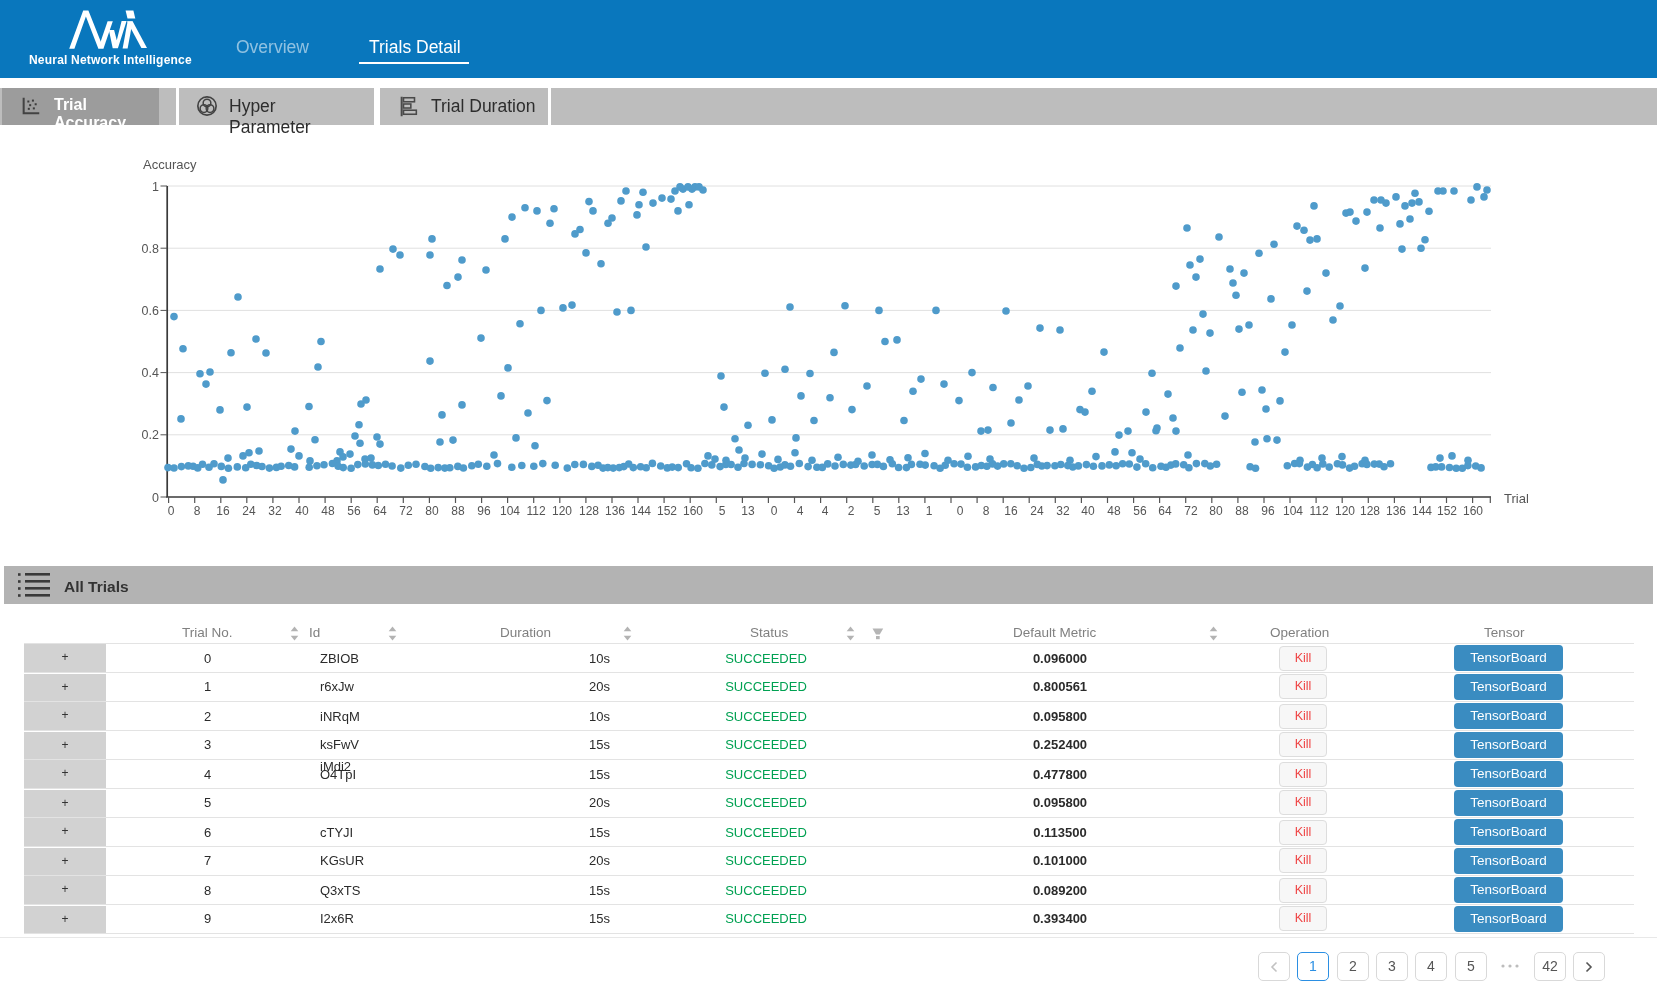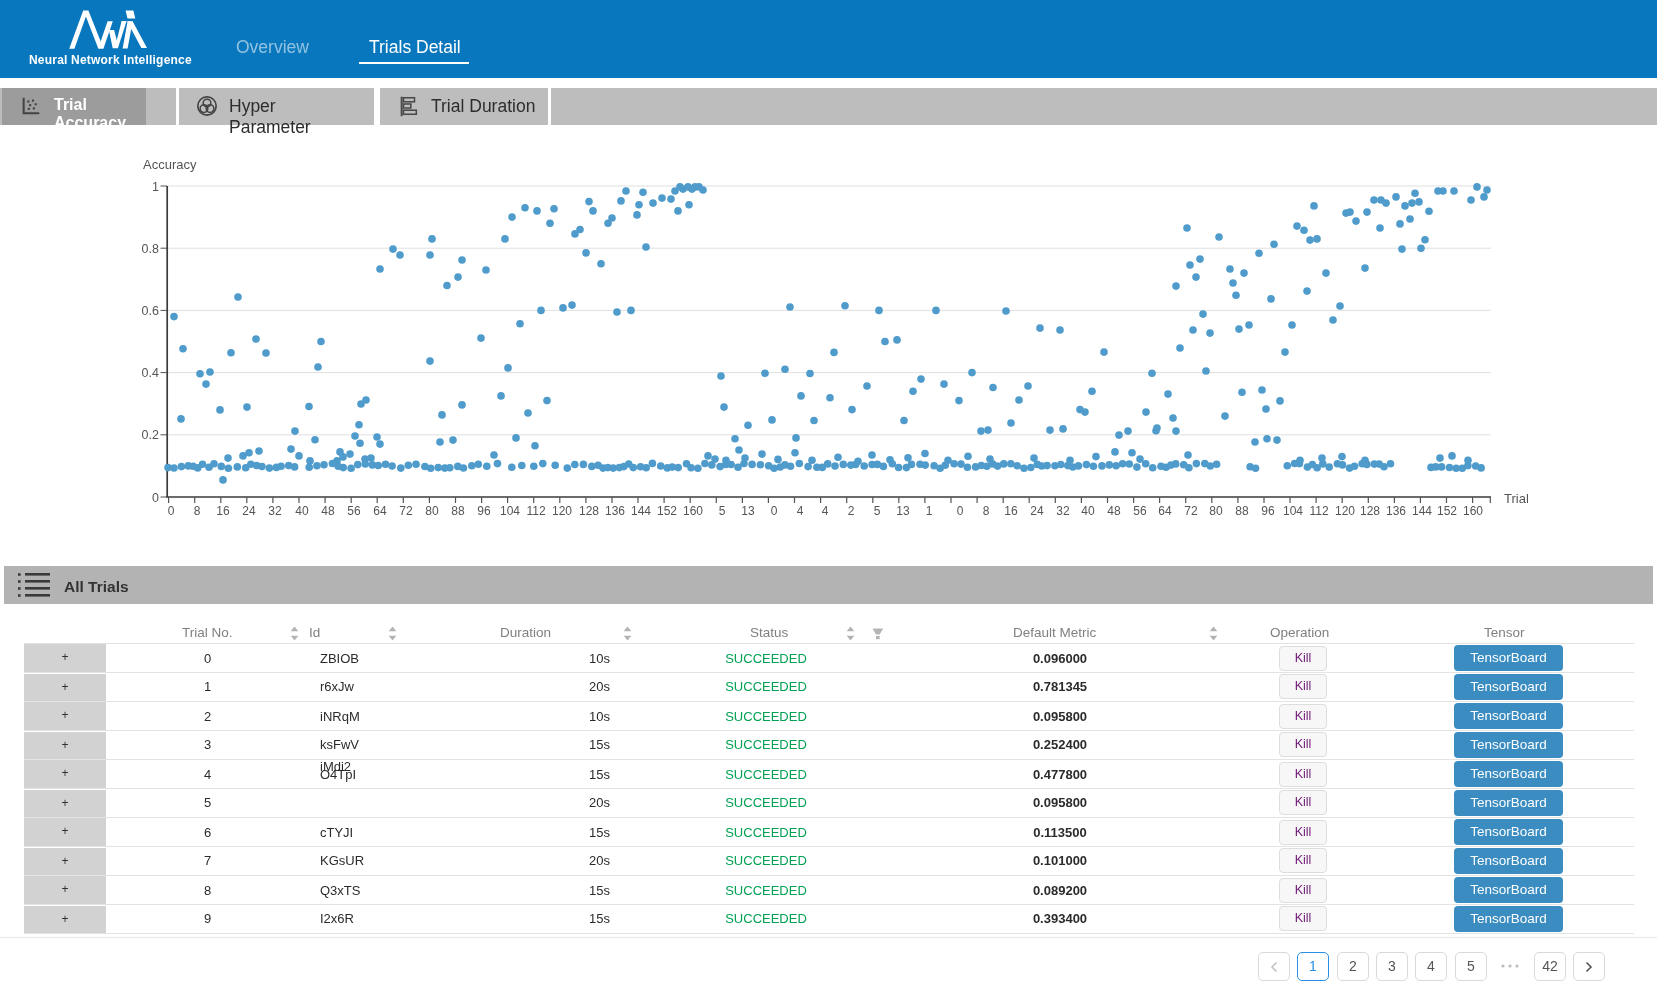--- a/index.html
+++ b/index.html
@@ -22,21 +22,21 @@
 .th { position:absolute; top:625px; font-size:13.5px; color:#808080; }
 .plus { position:absolute; left:24px; width:82px; height:27.5px; background:#d2d2d2;
   color:#333; font-size:12px; text-align:center; line-height:27px; }
 .cell { position:absolute; height:29px; line-height:29px; font-size:13px; color:#2b2b2b; }
 .no { left:160px; width:95px; text-align:center; }
 .id { left:308px;margin-left:12px; }
 .dur { left:530px; width:80px; text-align:right; }
 .st { left:690px; width:152px; text-align:center; color:#00a152; }
 .met { left:1000px; width:120px; text-align:center;font-weight:bold; }
 .killb { position:absolute; left:1279px; width:48px; height:25px; background:#f7f7f7;
-  border:1px solid #ddd; border-radius:4px; color:#701a75; font-size:12.5px;
+  border:1px solid #ddd; border-radius:4px; color:#ef4444; font-size:12.5px;
   text-align:center; line-height:23px; }
 .tbb { position:absolute; left:1454px; width:109px; height:26px; background:#3a8cc1;
   border-radius:4px; color:#fff; font-size:13.5px; text-align:center; line-height:26px; }
 .rsep { position:absolute; left:24px; width:1610px; height:1px; background:#e3e3e3; }
 .bsep { position:absolute; left:0; top:937px; width:1657px; height:1px; background:#e8e8e8; }
 .pbtn { position:absolute; top:952px; width:32px; height:29px; border:1px solid #d9d9d9;
   border-radius:5px; background:#fff; color:#555; font-size:14px; text-align:center;
   line-height:27px; }
 .pact { border-color:#2b8fe3; color:#2b8fe3; }
 .pell { position:absolute; top:952px; width:32px; height:29px; color:#ccc; font-size:9px;
@@ -55,21 +55,21 @@
 </g>
 </svg>
 <div class="brand">Neural Network Intelligence</div>
 <div class="nav1">Overview</div>
 <div class="nav2">Trials Detail</div>
 <div class="nav2u"></div>
 <div class="strip"></div>
 <div style="position:absolute;left:176px;top:88px;width:3px;height:37px;background:#fff"></div>
 <div style="position:absolute;left:374px;top:88px;width:6px;height:37px;background:#fff"></div>
 <div style="position:absolute;left:548px;top:88px;width:3px;height:37px;background:#fff"></div>
-<div class="tab act" style="left:2px;width:144px;">
+<div class="tab act" style="left:2px;width:157px;">
     <svg class="ticon" style="left:18px" viewBox="0 0 24 24">
 <path d="M4 3 V20 H21" stroke="#424242" stroke-width="2.2" fill="none"></path>
 <g fill="#3c3c3c">
         <rect x="8" y="6" width="2.2" height="2.2"></rect>
         <rect x="13" y="5" width="2.2" height="2.2"></rect>
 <rect x="10" y="10" width="2.2" height="2.2"></rect>
         <rect x="16" y="9" width="2.2" height="2.2"></rect>
 <rect x="8.5" y="14" width="2.2" height="2.2"></rect>
         <rect x="14" y="13.5" width="2.2" height="2.2"></rect>
       </g>
@@ -702,21 +702,21 @@
 <div class="cell st" style="top:644px">SUCCEEDED</div>
 <div class="cell met" style="top:644px">0.096000</div>
 <div class="killb" style="top:646px">Kill</div>
 <div class="tbb" style="top:645px">TensorBoard</div>
 <div class="rsep" style="top:672px"></div>
 <div class="plus" style="top:674px">+</div>
 <div class="cell no" style="top:672px">1</div>
 <div class="cell id" style="top:672px">r6xJw</div>
 <div class="cell dur" style="top:672px">20s</div>
 <div class="cell st" style="top:672px">SUCCEEDED</div>
-<div class="cell met" style="top:672px">0.781345</div>
+<div class="cell met" style="top:672px">0.800561</div>
 <div class="killb" style="top:674px">Kill</div>
 <div class="tbb" style="top:674px">TensorBoard</div>
 <div class="rsep" style="top:701px"></div>
 <div class="plus" style="top:702px">+</div>
 <div class="cell no" style="top:702px">2</div>
 <div class="cell id" style="top:702px">iNRqM</div>
 <div class="cell dur" style="top:702px">10s</div>
 <div class="cell st" style="top:702px">SUCCEEDED</div>
 <div class="cell met" style="top:702px">0.095800</div>
 <div class="killb" style="top:704px">Kill</div>

